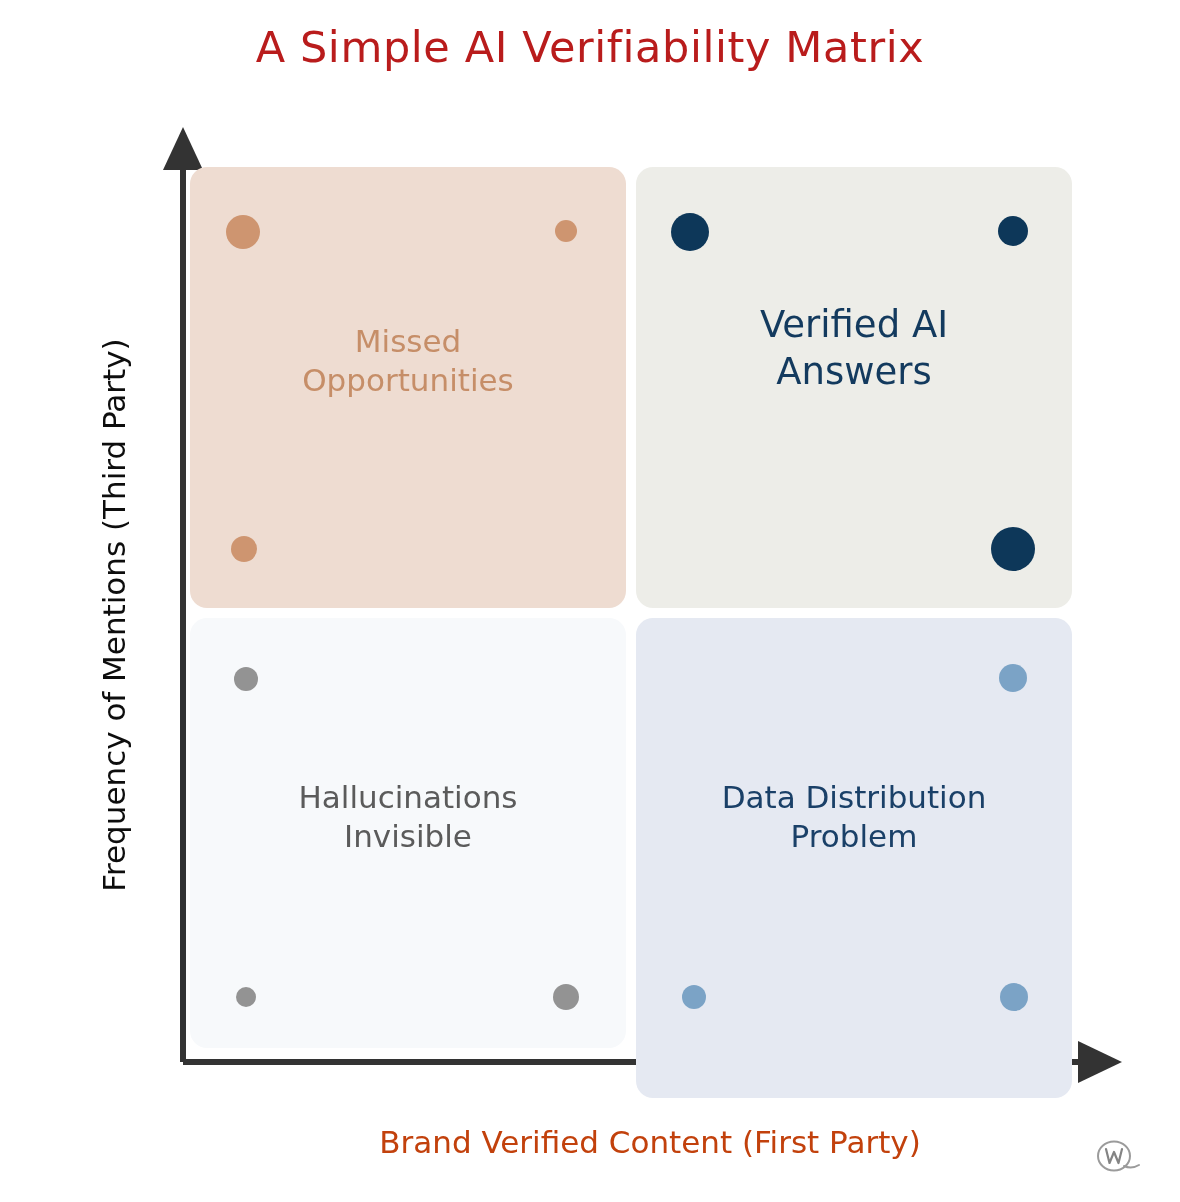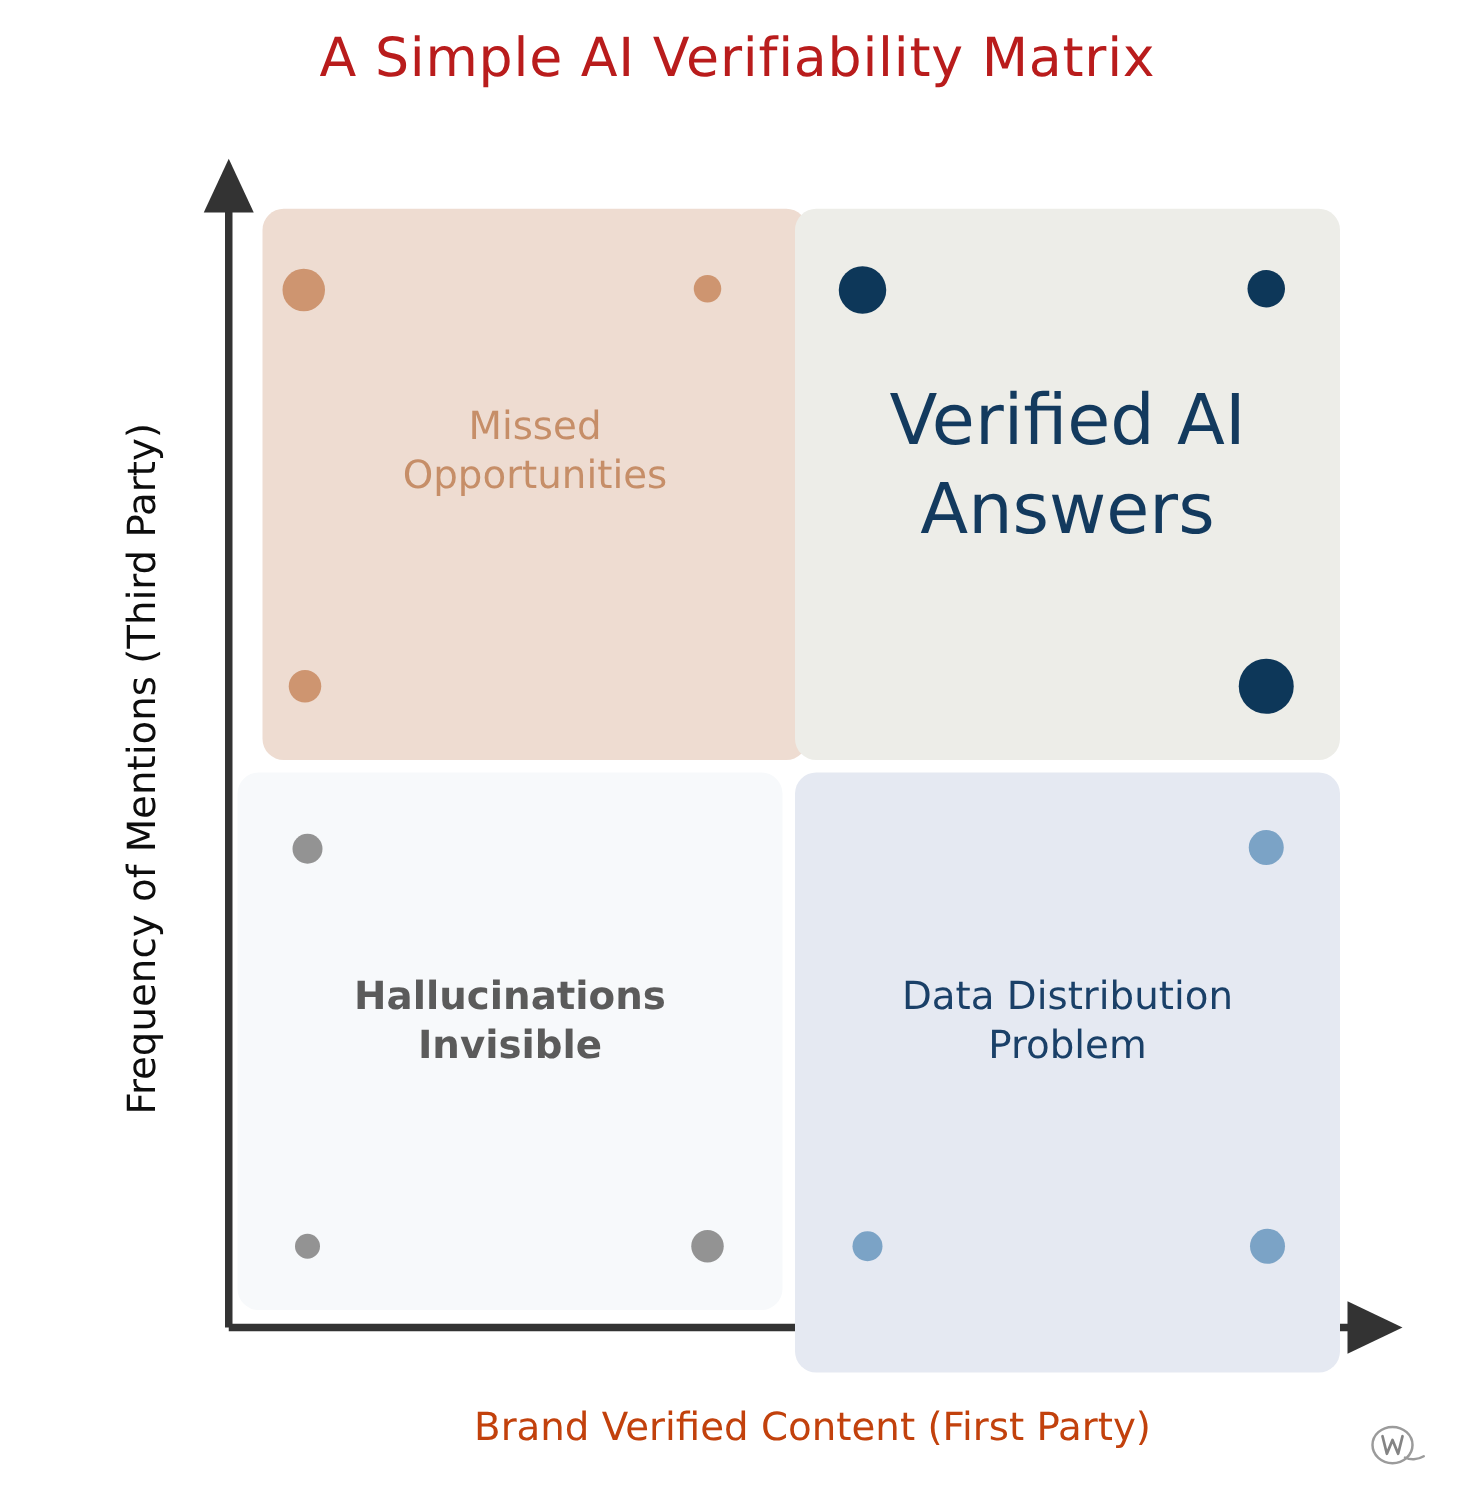--- a/index.html
+++ b/index.html
@@ -75,42 +75,42 @@
     left: 190px;
     top: 167px;
     width: 882px;
     height: 881px;
   }
   .quadrant {
     position: absolute;
     border-radius: 17px;
     box-sizing: border-box;
   }
-  #quadrant-missed-opportunities { left: 0px;   top: 0px;   width: 436px; height: 441px; margin-left: 20px; }
+  #quadrant-missed-opportunities { left: 0px;   top: 0px;   width: 436px; height: 441px; }
   #quadrant-verified-ai-answers  { left: 446px; top: 0px;   width: 436px; height: 441px; }
   #quadrant-hallucinations       { left: 0px;   top: 451px; width: 436px; height: 430px; }
   #quadrant-data-distribution    { left: 446px; top: 451px; width: 436px; height: 480px; }
 
   .quadrant-label {
     position: absolute;
     left: 6%;
     width: 88%;
     text-align: center;
     font-family: "DejaVu Sans", sans-serif;
     line-height: 1.26;
     white-space: pre-line;
   }
   #label-missed-opportunities {
     top: 155px;
     font-size: 31px;
     color: #C68E68;
   }
   #label-verified-ai-answers {
     top: 135px;
-    font-size: 56px;
+    font-size: 37px;
     color: #133A5E;
   }
   #label-hallucinations {
     top: 160px;
     font-size: 31px;
     color: #5B5B5B;
   }
   #label-data-distribution {
     top: 160px;
     font-size: 31px;
@@ -168,21 +168,21 @@
       <div class="quadrant-label" id="label-missed-opportunities" style="color: rgb(198, 142, 104);">Missed
 Opportunities</div>
     </div>
 
     <div class="quadrant" id="quadrant-verified-ai-answers" style="background: rgb(237, 237, 232);">
       <div class="quadrant-label" id="label-verified-ai-answers" style="color: rgb(19, 58, 94);">Verified AI
 Answers</div>
     </div>
 
     <div class="quadrant" id="quadrant-hallucinations" style="background: rgb(247, 249, 251);">
-      <div class="quadrant-label" id="label-hallucinations" style="color: rgb(91, 91, 91); font-weight: bold;">Hallucinations
+      <div class="quadrant-label" id="label-hallucinations" style="color: rgb(91, 91, 91);">Hallucinations
 Invisible</div>
     </div>
 
     <div class="quadrant" id="quadrant-data-distribution" style="background: rgb(229, 233, 242);">
       <div class="quadrant-label" id="label-data-distribution" style="color: rgb(26, 64, 104);">Data Distribution
 Problem</div>
     </div>
 
   </div>
 

